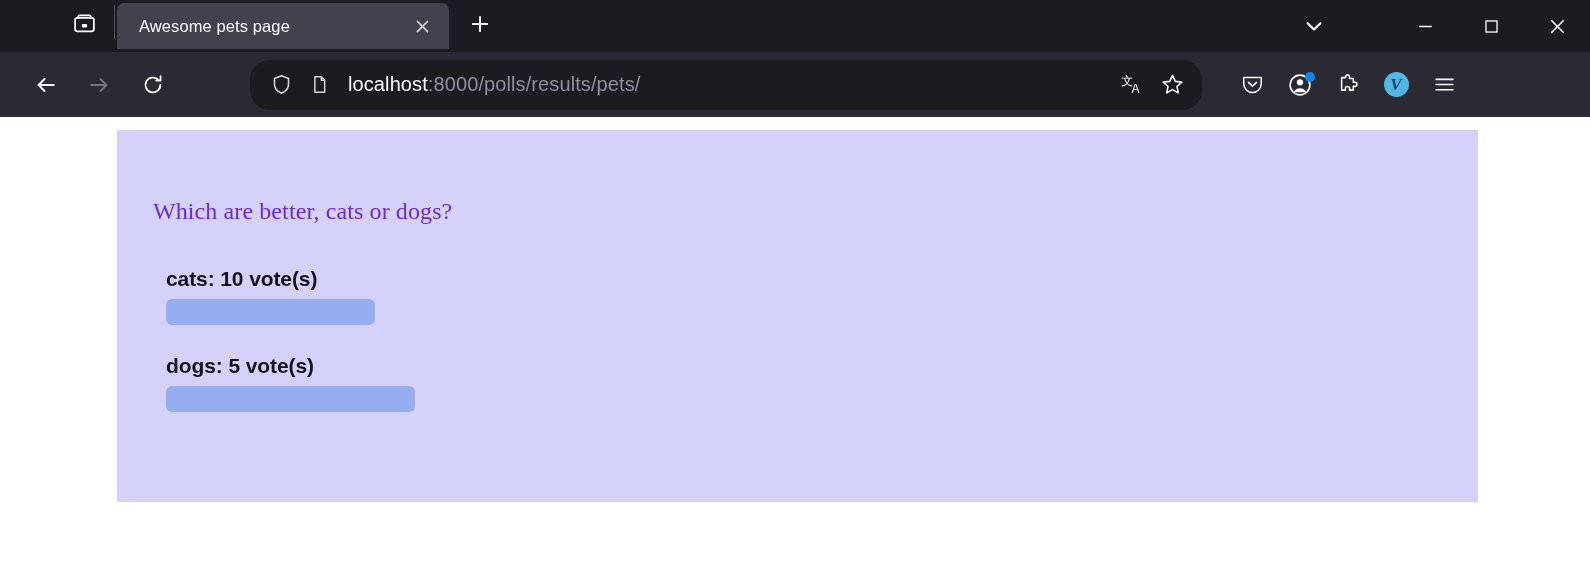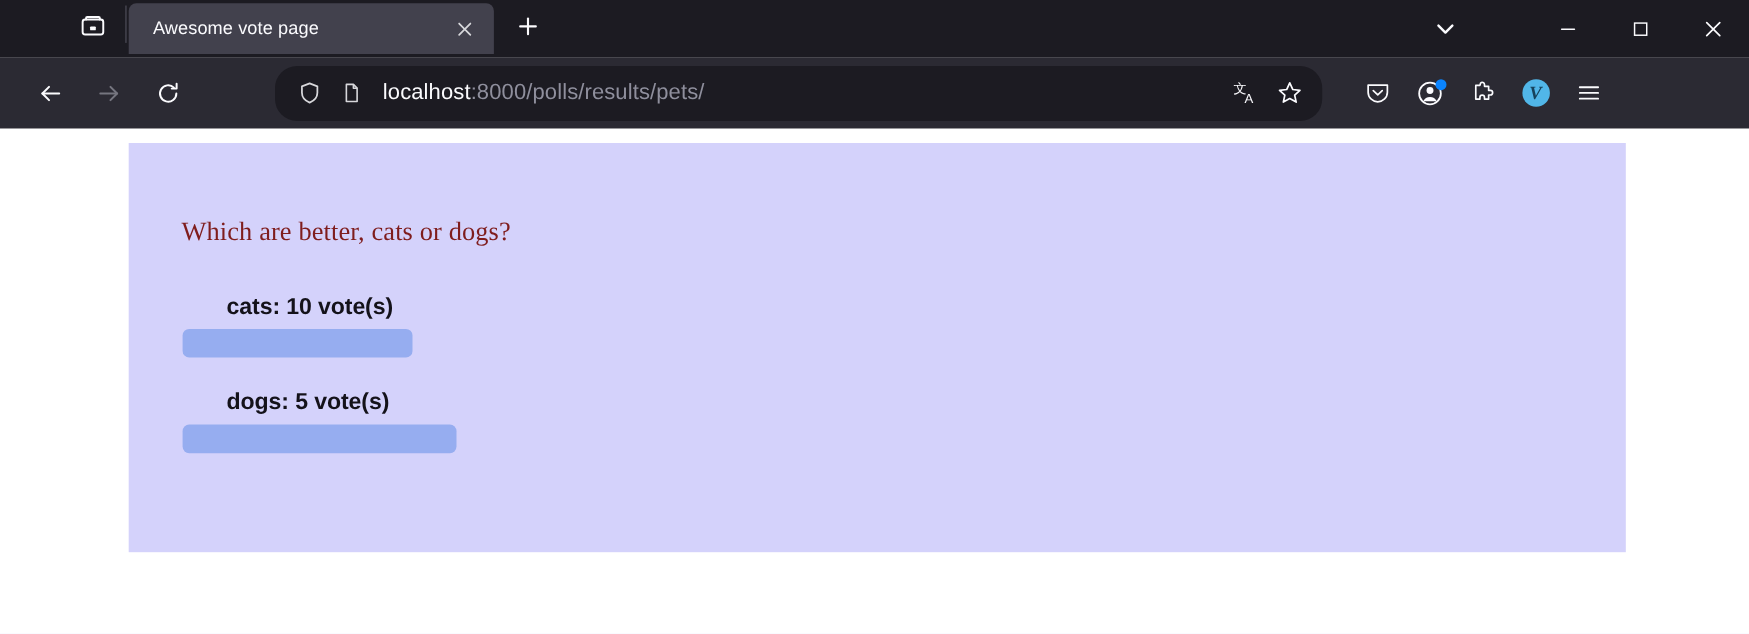--- a/index.html
+++ b/index.html
@@ -161,42 +161,41 @@
   .poll-container {
     position: absolute;
     left: 117px;
     top: 13px;
     width: 1361px;
     height: 372px;
     background: #d4d2fb;
   }
   .poll-question {
     position: absolute;
-    left: 48px;
+    left: 36px;
     top: 68px;
     font-family: "Liberation Serif", serif;
     font-size: 24px;
-    color: #7f1d1d;
+    color: #6d28d9;
     letter-spacing: .1px;
   }
   .results {
     position: absolute;
     left: 49px;
     top: 137px;
     width: 1200px;
   }
   .result-row { margin-bottom: 29px; }
   .result-label {
     font-family: "Liberation Sans", sans-serif;
     font-weight: bold;
     font-size: 21px;
     color: #14121a;
     margin-bottom: 8px;
     letter-spacing: -.1px;
-    margin-left: 40px;
   }
   .result-bar {
     height: 26px;
     background: #96adf0;
     border-radius: 6px;
   }
 </style>
 <title>Awesome polls page</title></head>
 <body>
 
@@ -209,21 +208,21 @@
         <svg width="25" height="25" viewBox="0 0 24 24" fill="none" stroke="#fbfbfe" stroke-width="1.7">
           <rect x="3" y="6.5" width="18" height="13" rx="2.2"></rect>
           <path d="M6 6.5V5.2a1 1 0 0 1 1-1h10a1 1 0 0 1 1 1v1.3" stroke-linecap="round"></path>
           <rect x="9.5" y="12.5" width="5" height="3.4" rx="0.8" fill="#fbfbfe" stroke="none"></rect>
         </svg>
       </div>
 
       <div class="tab-separator"></div>
 
       <div class="tab">
-        <span class="tab-title">Awesome vote page</span>
+        <span class="tab-title">Awesome pets page</span>
         <span class="tab-close">
           <svg width="17" height="17" viewBox="0 0 16 16" stroke="#d7d7db" stroke-width="1.5" stroke-linecap="round">
             <line x1="3.2" y1="3.2" x2="12.8" y2="12.8"></line>
             <line x1="12.8" y1="3.2" x2="3.2" y2="12.8"></line>
           </svg>
         </span>
       </div>
 
       <div class="newtab-btn">
         <svg width="20" height="20" viewBox="0 0 16 16" stroke="#fbfbfe" stroke-width="1.55" stroke-linecap="round">

